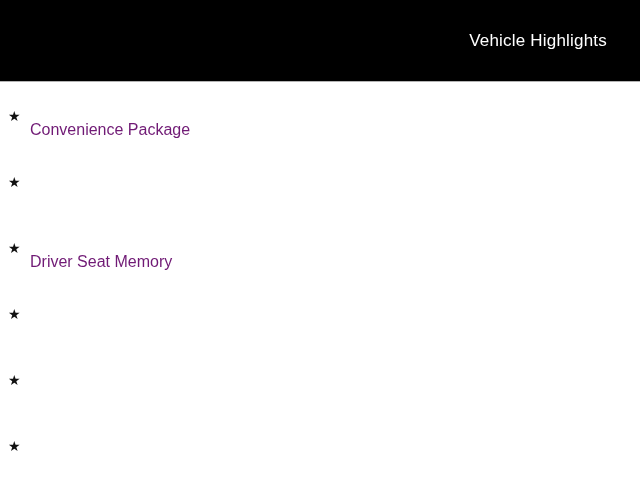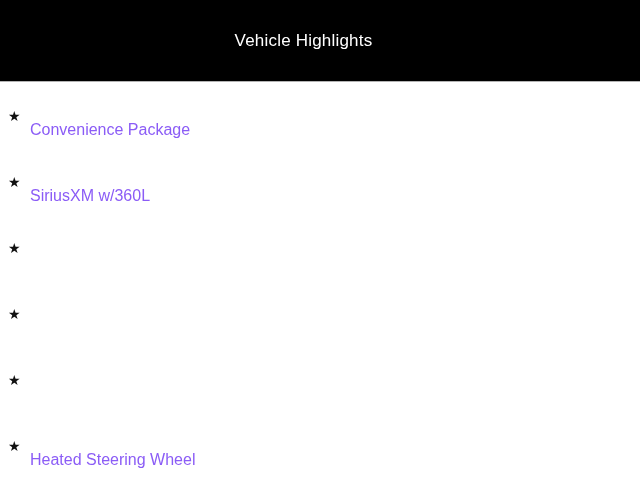--- a/index.html
+++ b/index.html
@@ -15,21 +15,21 @@
     -webkit-font-smoothing: antialiased;
   }
   .header {
     box-sizing: border-box;
     width: 640px;
     height: 82px;
     background: #000000;
     border-bottom: 1px solid #b3b3b3;
     display: flex;
     align-items: center;
-    justify-content: center;
+    justify-content: flex-end;
     padding-right: 33px;
   }
   .header-title {
     color: #ffffff;
     font-size: 17px;
     letter-spacing: 0.2px;
   }
   .highlights-list {
     box-sizing: border-box;
     width: 640px;
@@ -44,47 +44,46 @@
   }
   .star {
     display: inline-block;
     width: 22px;
     font-size: 14px;
     color: #111111;
     line-height: 1;
   }
   .highlight-label {
     font-size: 16px;
-    color: #8b5cf6;
+    color: #701a75;
     line-height: 1;
     margin-top: 28px;
   }
 </style>
 </head>
 <body>
 
 <div class="header">
   <span class="header-title">Vehicle Highlights</span>
 </div>
 
 <div class="highlights-list">
   <div class="highlight-item">
     <span class="star">★</span>
     <span class="highlight-label">Convenience Package</span>
   </div>
   <div class="highlight-item">
     <span class="star">★</span>
-    <span class="highlight-label">SiriusXM w/360L</span>
+  </div>
+  <div class="highlight-item">
+    <span class="star">★</span>
+    <span class="highlight-label">Driver Seat Memory</span>
   </div>
   <div class="highlight-item">
     <span class="star">★</span>
   </div>
   <div class="highlight-item">
     <span class="star">★</span>
   </div>
   <div class="highlight-item">
     <span class="star">★</span>
   </div>
-  <div class="highlight-item">
-    <span class="star">★</span>
-    <span class="highlight-label">Heated Steering Wheel</span>
-  </div>
 </div>
 
 </body></html>

